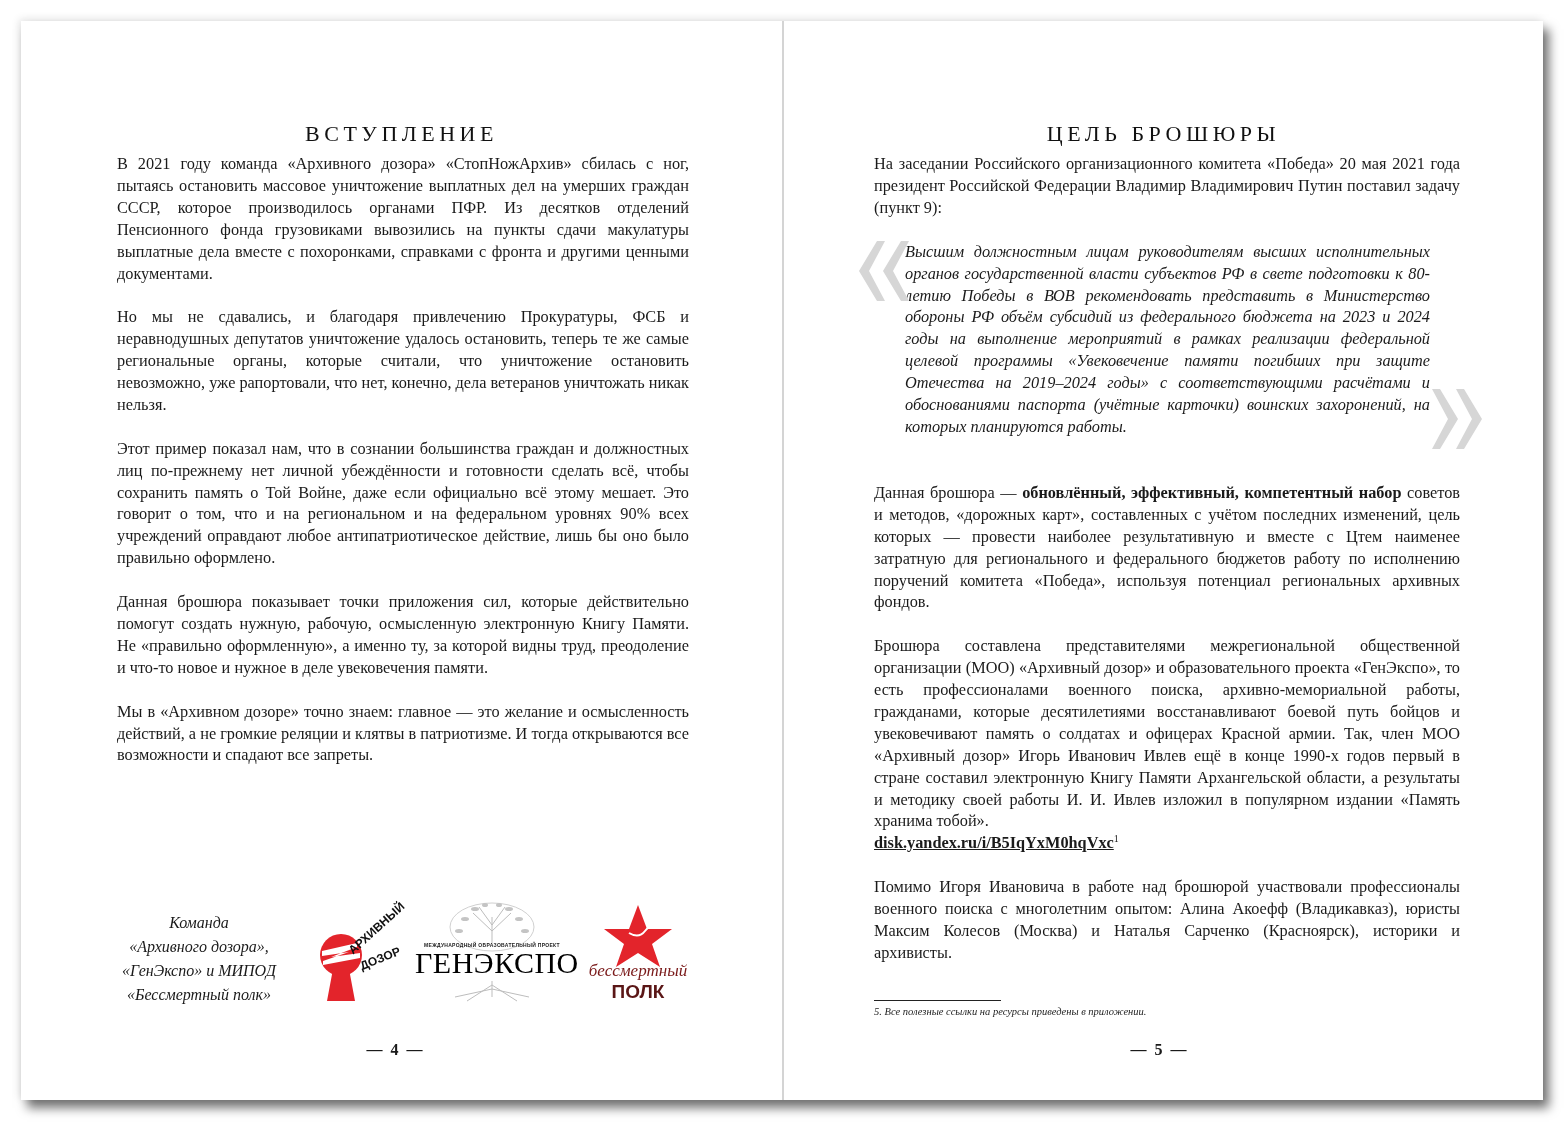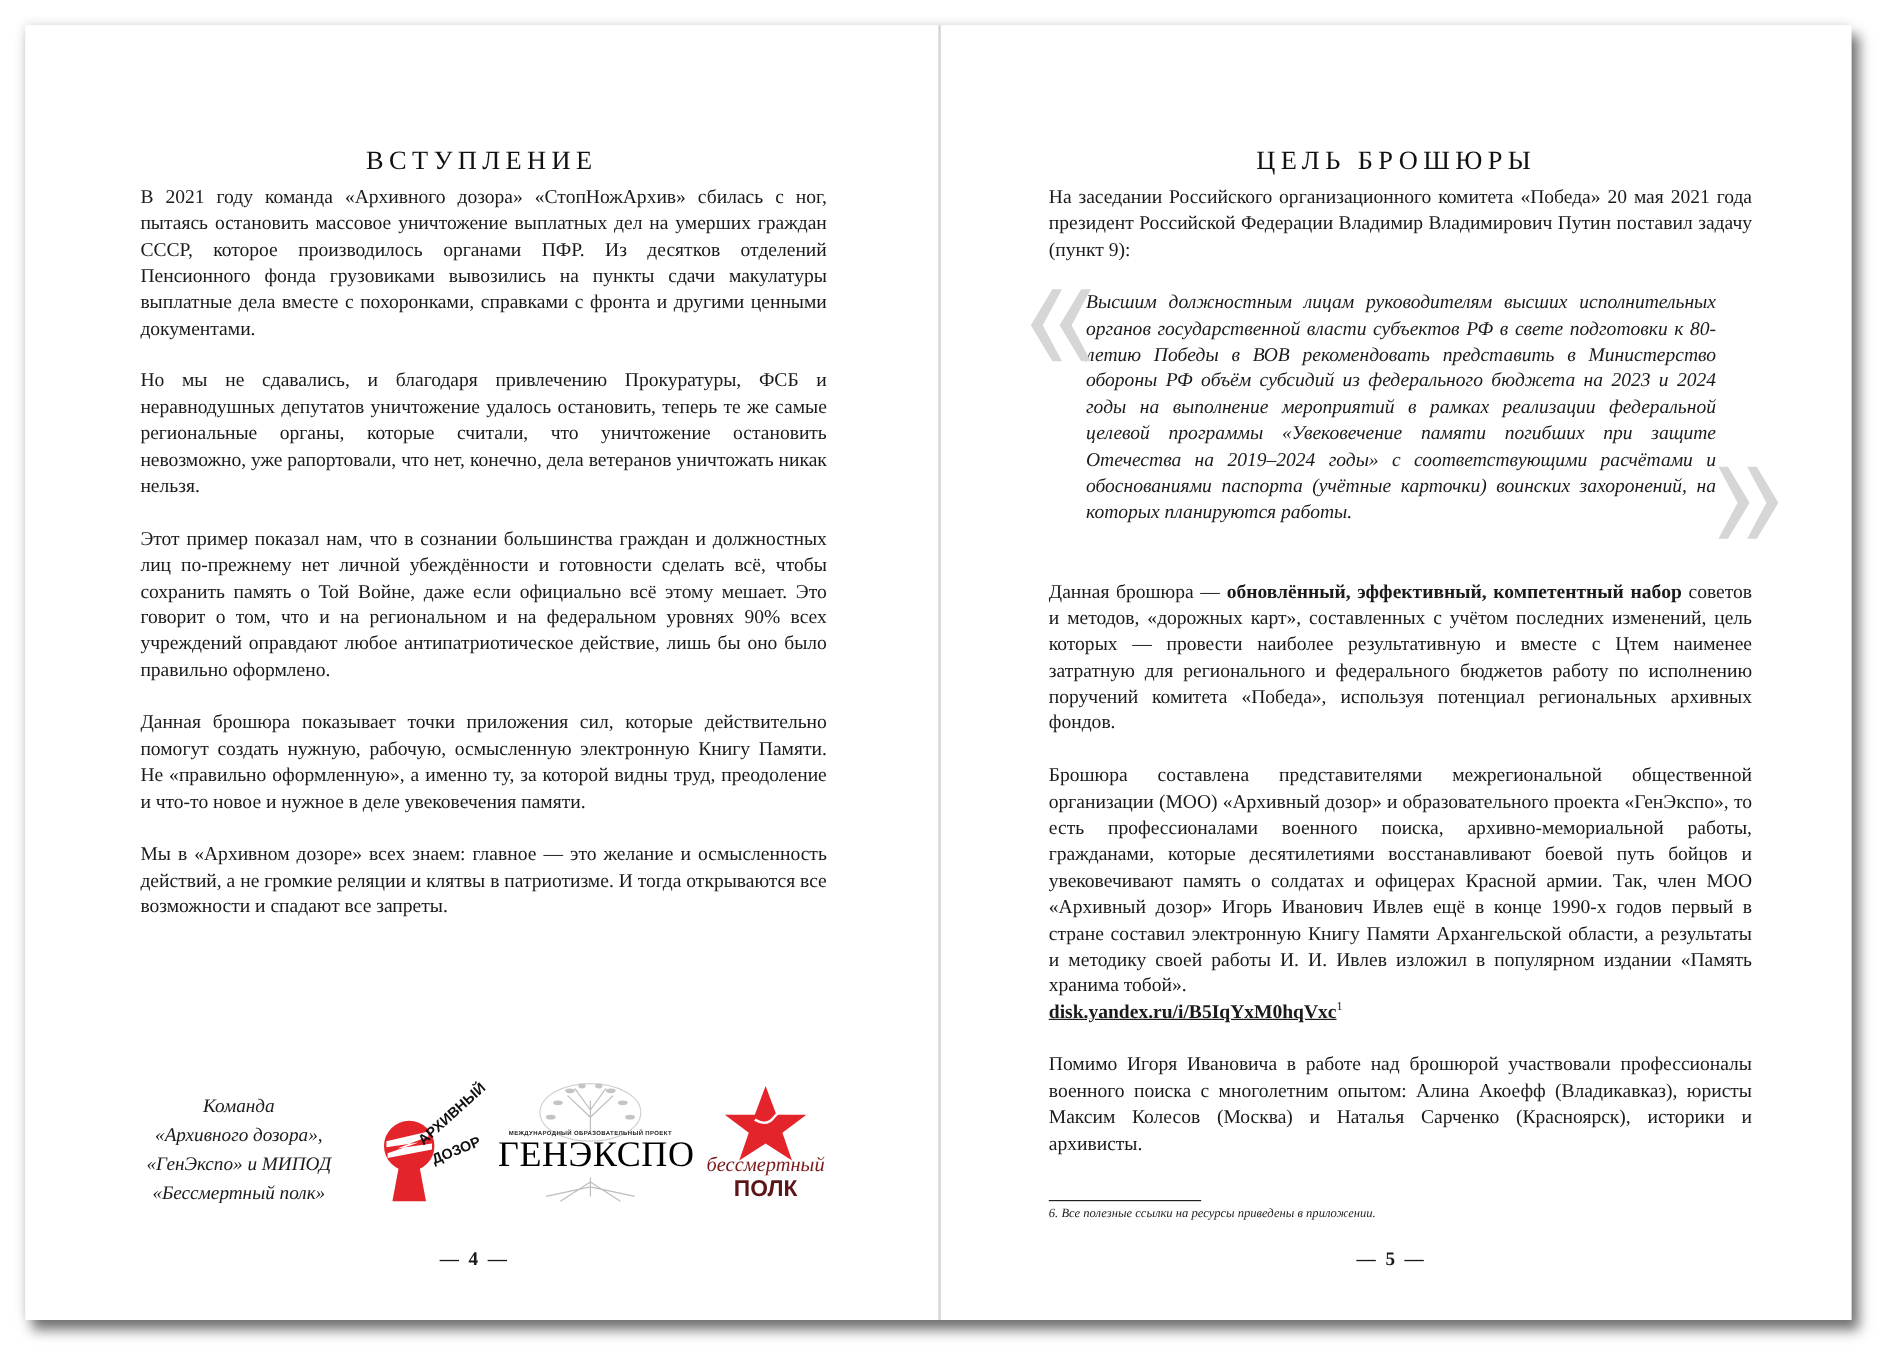--- a/index.html
+++ b/index.html
@@ -97,21 +97,21 @@
 <div class="spread">
 
   <div class="page left">
     <h1 class="title">ВСТУПЛЕНИЕ</h1>
 
     <div class="body-text">
       <p>В 2021 году команда «Архивного дозора» «СтопНожАрхив» сбилась с ног, пытаясь остановить массовое уничтожение выплатных дел на умерших граждан СССР, которое производилось органами ПФР. Из десятков отделений Пенсионного фонда грузовиками вывозились на пункты сдачи макулатуры выплатные дела вместе с похоронками, справками с фронта и другими ценными документами.</p>
       <p>Но мы не сдавались, и благодаря привлечению Прокуратуры, ФСБ и неравнодушных депутатов уничтожение удалось остановить, теперь те же самые региональные органы, которые считали, что уничтожение остановить невозможно, уже рапортовали, что нет, конечно, дела ветеранов уничтожать никак нельзя.</p>
       <p>Этот пример показал нам, что в сознании большинства граждан и должностных лиц по-прежнему нет личной убеждённости и готовности сделать всё, чтобы сохранить память о Той Войне, даже если официально всё этому мешает. Это говорит о том, что и на региональном и на федеральном уровнях 90% всех учреждений оправдают любое антипатриотическое действие, лишь бы оно было правильно оформлено.</p>
       <p>Данная брошюра показывает точки приложения сил, которые действительно помогут создать нужную, рабочую, осмысленную электронную Книгу Памяти. Не «правильно оформленную», а именно ту, за которой видны труд, преодоление и что-то новое и нужное в деле увековечения памяти.</p>
-      <p>Мы в «Архивном дозоре» всех знаем: главное — это желание и осмысленность действий, а не громкие реляции и клятвы в патриотизме. И тогда открываются все возможности и спадают все запреты.</p>
+      <p>Мы в «Архивном дозоре» точно знаем: главное — это желание и осмысленность действий, а не громкие реляции и клятвы в патриотизме. И тогда открываются все возможности и спадают все запреты.</p>
     </div>
 
     <div class="team-credit">
       <div>Команда</div>
       <div>«Архивного дозора»,</div>
       <div>«ГенЭкспо» и МИПОД</div>
       <div>«Бессмертный полк»</div>
     </div>
 
     <div class="logo dozor">
@@ -179,17 +179,17 @@
       </div>
 
       <p><span>Данная брошюра — </span><span class="bold">обновлённый, эффективный, компетентный набор</span><span> советов и методов, «дорожных карт», составленных с учётом последних изменений, цель которых — провести наиболее результативную и вместе с Цтем наименее затратную для регионального и федерального бюджетов работу по исполнению поручений комитета «Победа», используя потенциал региональных архивных фондов.</span></p>
 
       <p><span>Брошюра составлена представителями межрегиональной общественной организации (МОО) «Архивный дозор» и образовательного проекта «ГенЭкспо», то есть профессионалами военного поиска, архивно-мемориальной работы, гражданами, которые десятилетиями восстанавливают боевой путь бойцов и увековечивают память о солдатах и офицерах Красной армии. Так, член МОО «Архивный дозор» Игорь Иванович Ивлев ещё в конце 1990-х годов первый в стране составил электронную Книгу Памяти Архангельской области, а результаты и методику своей работы И. И. Ивлев изложил в популярном издании «Память хранима тобой».</span><br><span class="link">disk.yandex.ru/i/B5IqYxM0hqVxc</span><sup>1</sup></p>
 
       <p>Помимо Игоря Ивановича в работе над брошюрой участвовали профессионалы военного поиска с многолетним опытом: Алина Акоефф (Владикавказ), юристы Максим Колесов (Москва) и Наталья Сарченко (Красноярск), историки и архивисты.</p>
     </div>
 
     <div class="footnote-rule"></div>
-    <div class="footnote">6. Все полезные ссылки на ресурсы приведены в приложении.</div>
+    <div class="footnote">5. Все полезные ссылки на ресурсы приведены в приложении.</div>
 
     <div class="page-num">— 5 —</div>
   </div>
 </div>
 
 </body></html>

